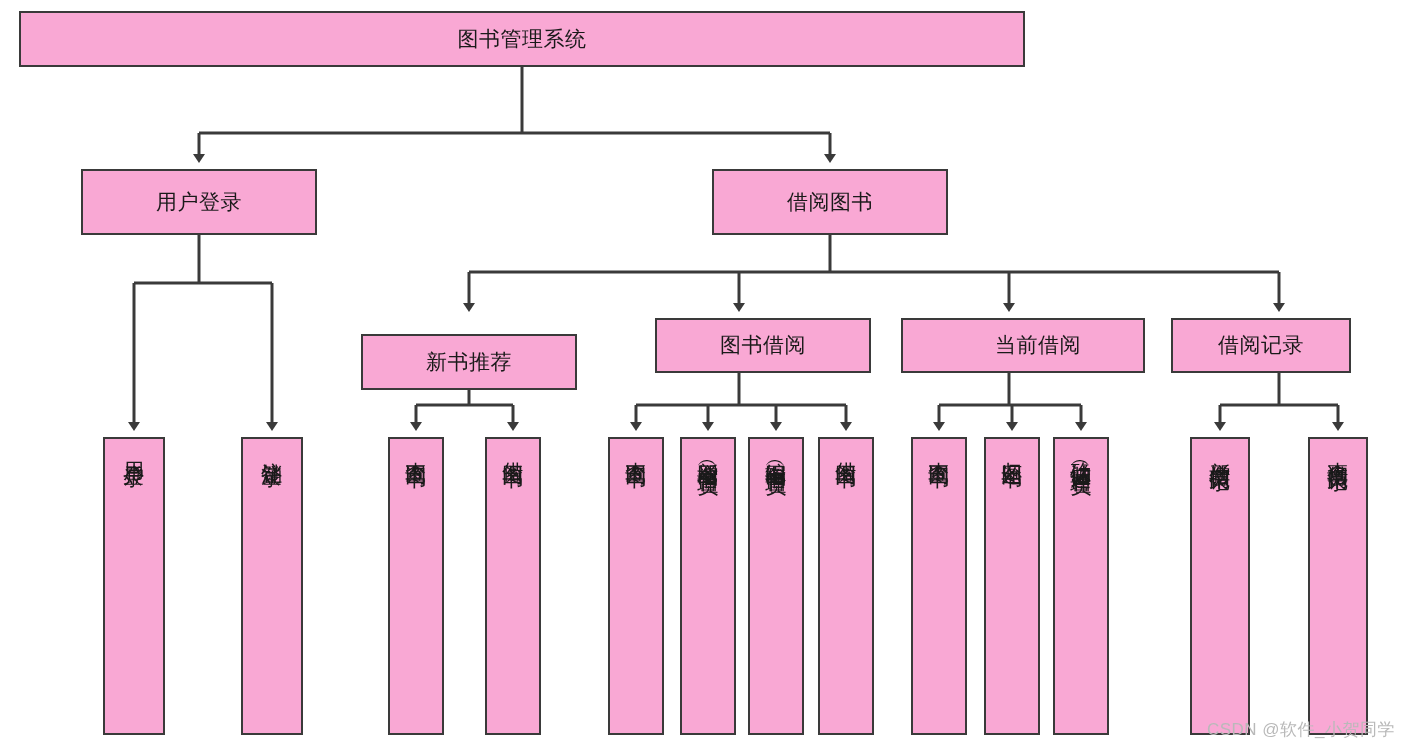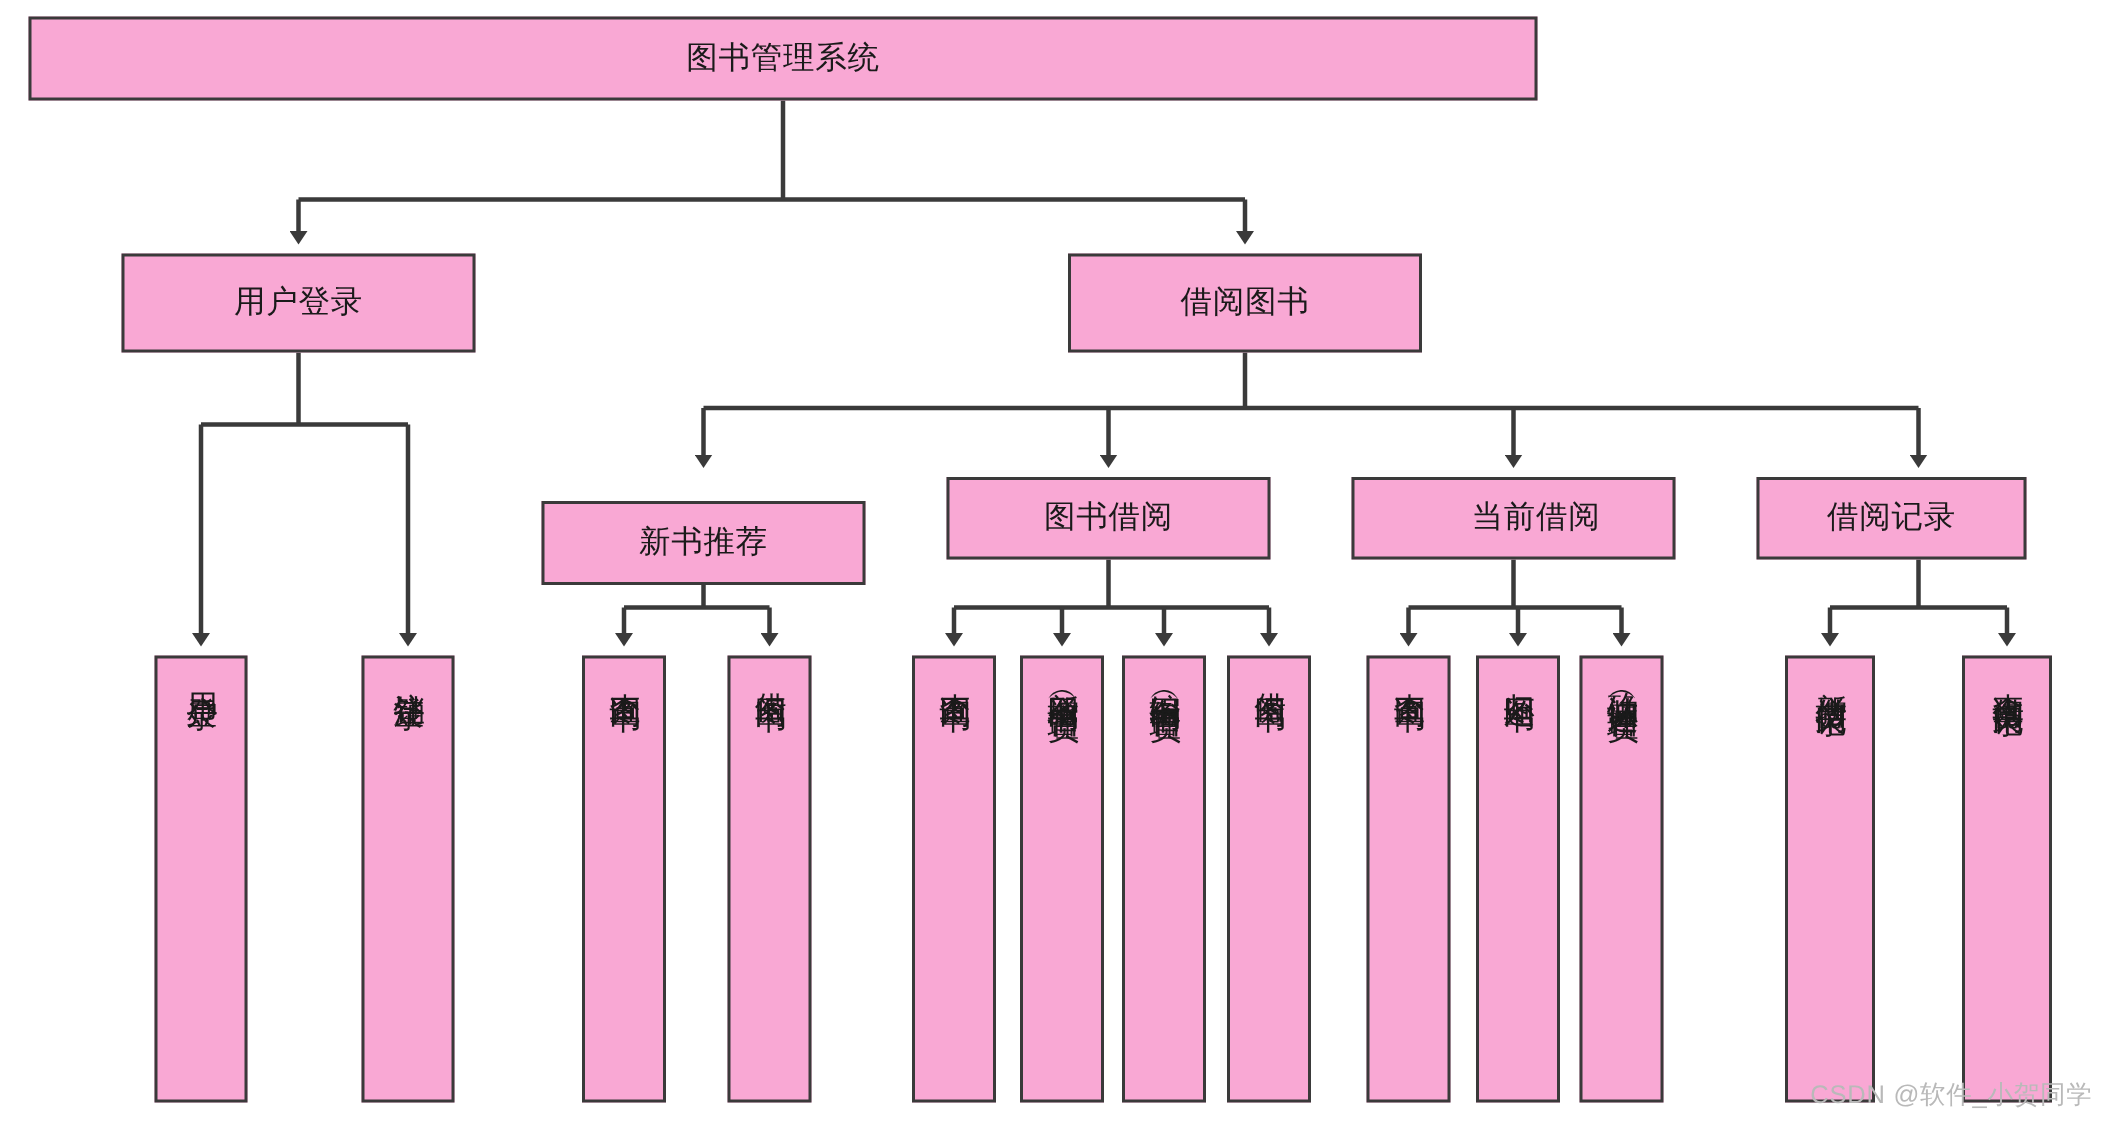--- a/index.html
+++ b/index.html
@@ -133,24 +133,24 @@
   <div class="node" style="left:81px; top:169px; width:236px; height:66px;">
     <span class="node-label">用户登录</span>
   </div>
   <div class="node" style="left:712px; top:169px; width:236px; height:66px;">
     <span class="node-label">借阅图书</span>
   </div>
 
   <div class="node" style="left:361px; top:334px; width:216px; height:56px;">
     <span class="node-label">新书推荐</span>
   </div>
-  <div class="node" style="left:631px; top:318px; width:216px; height:55px;">
+  <div class="node" style="left:655px; top:318px; width:216px; height:55px;">
     <span class="node-label">图书借阅</span>
   </div>
-  <div class="node" style="left:901px; top:318px; width:216px; height:55px;padding-left:30px;">
+  <div class="node" style="left:901px; top:318px; width:244px; height:55px;padding-left:30px;">
     <span class="node-label">当前借阅</span>
   </div>
   <div class="node" style="left:1171px; top:318px; width:180px; height:55px;">
     <span class="node-label">借阅记录</span>
   </div>
 
   <div class="node leaf" style="left:103px; top:437px; width:62px; height:298px;">
     <span class="node-label">用户登录</span>
   </div>
   <div class="node leaf" style="left:241px; top:437px; width:62px; height:298px;">

